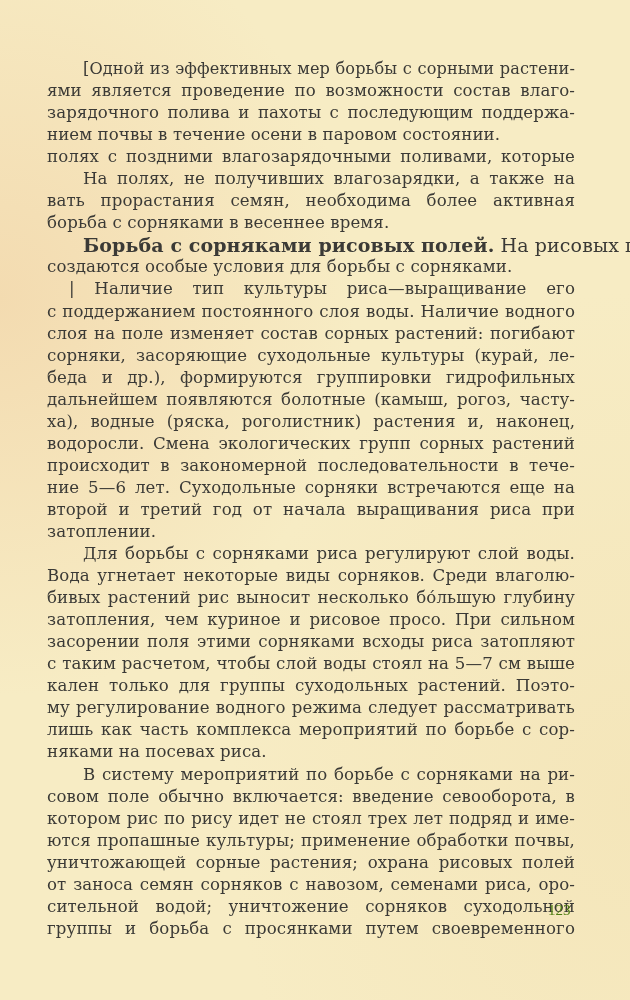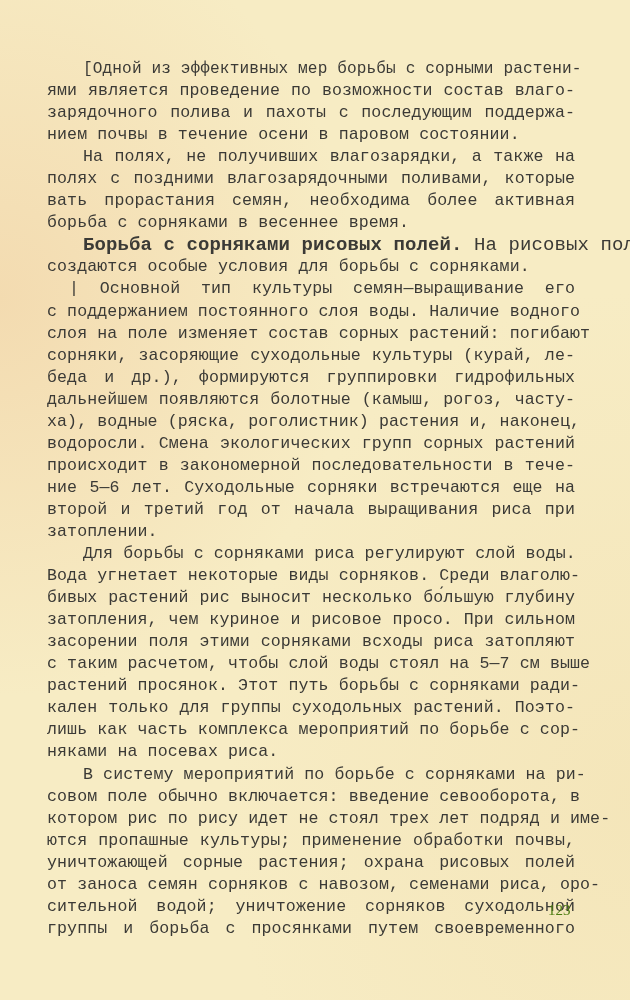--- a/index.html
+++ b/index.html
@@ -26,21 +26,20 @@
   }
   .line {
     display: block;
     height: 22.05px;
     line-height: 22.05px;
     font-size: 16.6px;
     white-space: nowrap;
     text-align: justify;
     text-align-last: justify;
     letter-spacing: 0.1px;
-    font-family: Liberation Mono, monospace;
   }
   .line.last {
     text-align-last: left;
   }
   .line.indent {
     padding-left: 36px;
   }
   .line.indent-small {
     padding-left: 16px;
   }
@@ -62,55 +61,55 @@
 <div class="page">
 
   <div>
     <span class="line indent" style="font-size: 16.1443px;">[Одной из эффективных мер борьбы с сорными растени-</span>
     <span class="line">ями является проведение по возможности состав влаго-</span>
     <span class="line">зарядочного полива и пахоты с последующим поддержа-</span>
     <span class="line last">нием почвы в течение осени в паровом состоянии.</span>
   </div>
 
   <div>
+    <span class="line">полях с поздними влагозарядочными поливами, которые</span>
     <span class="line indent">На полях, не получивших влагозарядки, а также на</span>
-    <span class="line">полях с поздними влагозарядочными поливами, которые</span>
     <span class="line">вать прорастания семян, необходима более активная</span>
     <span class="line last">борьба с сорняками в весеннее время.</span>
   </div>
 
   <div>
     <span class="line indent" style="font-size: 19px;"><span class="bold">Борьба с сорняками рисовых полей.</span><span> На рисовых полях</span></span>
     <span class="line last">создаются особые условия для борьбы с сорняками.</span>
   </div>
 
   <div>
-    <span class="line indent-small" style="padding-left:22px">| Основной тип культуры семян—выращивание его</span>
+    <span class="line indent-small" style="padding-left:22px">| Наличие тип культуры риса—выращивание его</span>
     <span class="line">с поддержанием постоянного слоя воды. Наличие водного</span>
     <span class="line">слоя на поле изменяет состав сорных растений: погибают</span>
     <span class="line">сорняки, засоряющие суходольные культуры (курай, ле-</span>
     <span class="line">беда и др.), формируются группировки гидрофильных</span>
     <span class="line">дальнейшем появляются болотные (камыш, рогоз, часту-</span>
     <span class="line">ха), водные (ряска, роголистник) растения и, наконец,</span>
     <span class="line">водоросли. Смена экологических групп сорных растений</span>
     <span class="line">происходит в закономерной последовательности в тече-</span>
     <span class="line">ние 5—6 лет. Суходольные сорняки встречаются еще на</span>
     <span class="line">второй и третий год от начала выращивания риса при</span>
     <span class="line last">затоплении.</span>
   </div>
 
   <div>
     <span class="line indent">Для борьбы с сорняками риса регулируют слой воды.</span>
     <span class="line">Вода угнетает некоторые виды сорняков. Среди влаголю-</span>
     <span class="line">бивых растений рис выносит несколько бо́льшую глубину</span>
     <span class="line">затопления, чем куриное и рисовое просо. При сильном</span>
     <span class="line">засорении поля этими сорняками всходы риса затопляют</span>
     <span class="line">с таким расчетом, чтобы слой воды стоял на 5—7 см выше</span>
-    <span class="line">растений просянок. Этот путь борьбы с сорняками ради-</span>
     <span class="line">кален только для группы суходольных растений. Поэто-</span>
+    <span class="line">му регулирование водного режима следует рассматривать</span>
     <span class="line">лишь как часть комплекса мероприятий по борьбе с сор-</span>
     <span class="line last">няками на посевах риса.</span>
   </div>
 
   <div>
     <span class="line indent">В систему мероприятий по борьбе с сорняками на ри-</span>
     <span class="line">совом поле обычно включается: введение севооборота, в</span>
     <span class="line">котором рис по рису идет не стоял трех лет подряд и име-</span>
     <span class="line">ются пропашные культуры; применение обработки почвы,</span>
     <span class="line">уничтожающей сорные растения; охрана рисовых полей</span>

